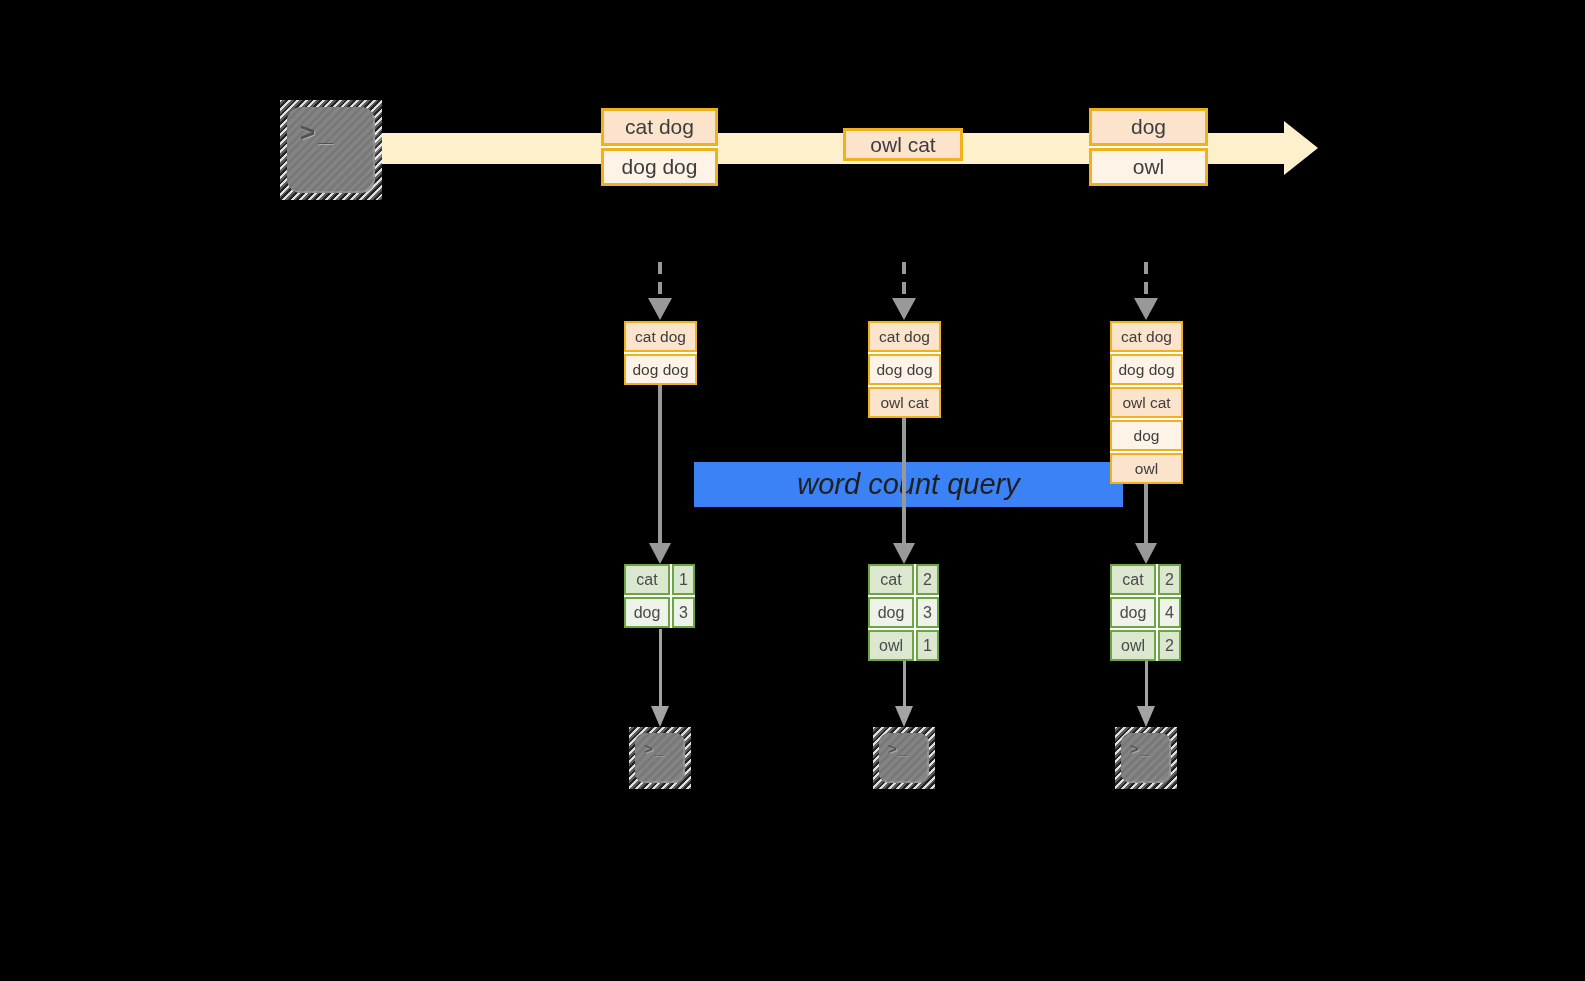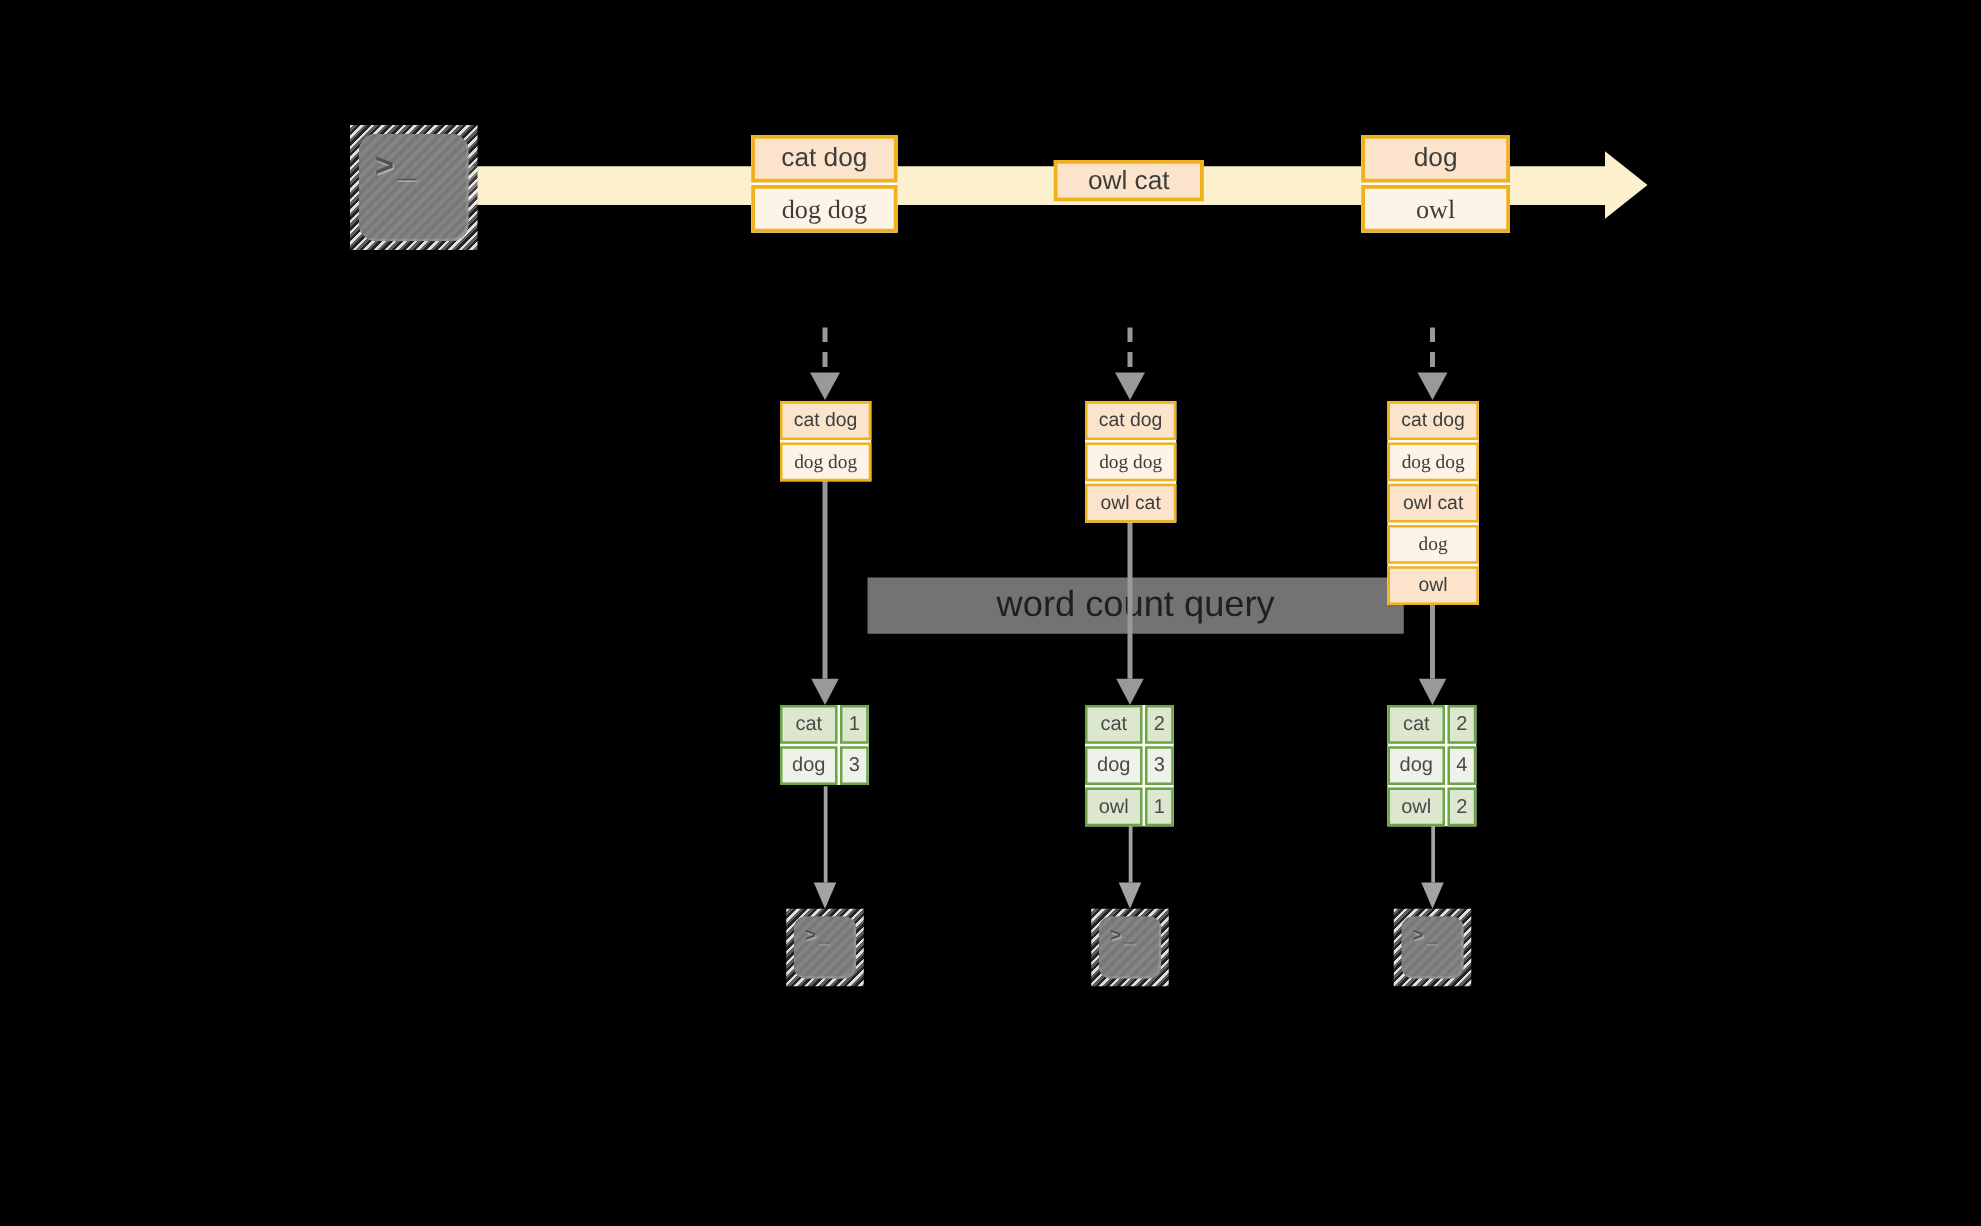--- a/index.html
+++ b/index.html
@@ -22,32 +22,32 @@
   
   .stream-band{position:absolute;left:358px;top:133px;width:926px;height:31px;background:#fdf0cc;}
   .stream-head{position:absolute;left:1284px;top:121px;width:0;height:0;
       border-top:27px solid transparent;border-bottom:27px solid transparent;border-left:34px solid #fdf0cc;}
   
   .ogroup{position:absolute;display:flex;flex-direction:column;gap:2px;background:#ffffff;}
   .ocell{box-sizing:border-box;border:3px solid #f0b21c;display:flex;align-items:center;justify-content:center;
       color:#3d3d3d;font-size:21px;}
   .ogroup.buffer .ocell{border-width:2px;font-size:15.5px;height:31px;}
   .fill-a{background:#fbe4cb;}
-  .fill-b{background:#fdf3e6;font-family:Liberation Serif, serif;}
+  .fill-b{background:#fdf3e6;}
   .ogroup.top .ocell{height:38px;}
   
   .dashline{position:absolute;width:4px;background:repeating-linear-gradient(to bottom,#999 0 12px,transparent 12px 20px);}
   .dashhead{position:absolute;width:0;height:0;border-left:12px solid transparent;border-right:12px solid transparent;border-top:22px solid #999;}
   .vline{position:absolute;width:3.5px;background:#999;}
   .vhead{position:absolute;width:0;height:0;border-left:11px solid transparent;border-right:11px solid transparent;border-top:21px solid #999;}
   .vline.thin{width:2.5px;background:#a3a3a3;}
   .vhead.thin{border-left-width:9px;border-right-width:9px;border-top:21px solid #a3a3a3;}
   
-  .query-band{position:absolute;left:694px;top:462px;width:429px;height:45px;background:#737373;z-index:2;
-      display:flex;align-items:center;justify-content:center;}
+  .query-band{position:absolute;left:694px;top:462px;width:429px;height:45px;background:#3b82f6;z-index:2;
+      display:flex;align-items:center;justify-content:center;font-style:italic;}
   .query-band span{font-size:29px;color:#1f1f1f;}
   
   .gtable{position:absolute;display:grid;grid-template-columns:46px 23px;gap:2px;background:#ffffff;z-index:4;}
   .gcell{box-sizing:border-box;border:2px solid #6ca644;height:31px;display:flex;align-items:center;justify-content:center;
       color:#4a4a4a;font-size:16px;}
   .grow-a{background:#dce7d0;}
   .grow-b{background:#eef2e9;}
   .z3{z-index:3;}
   .z4{z-index:4;}
 </style>

